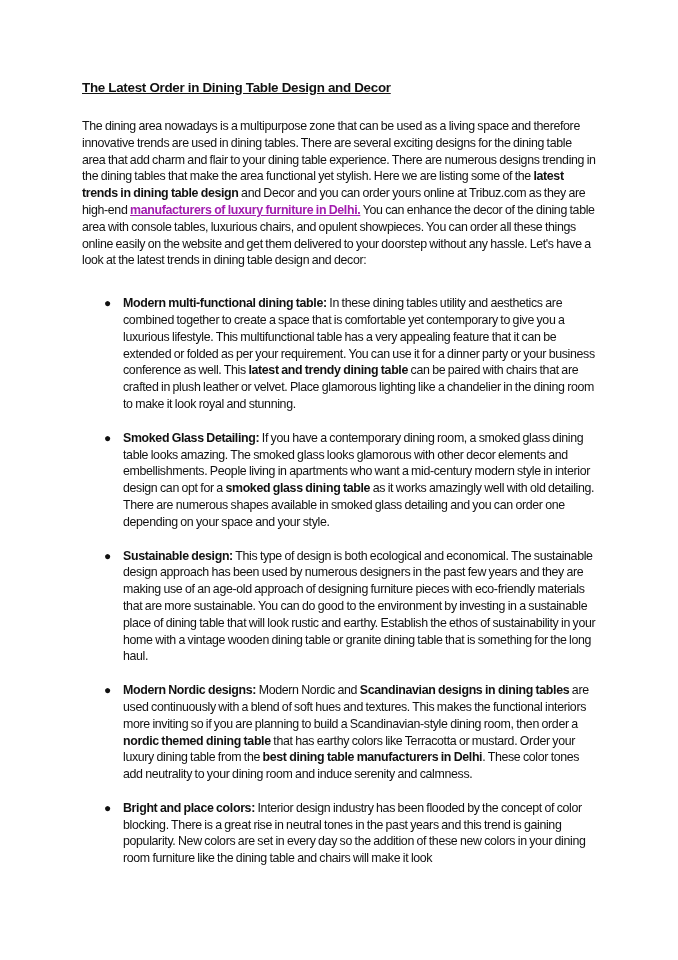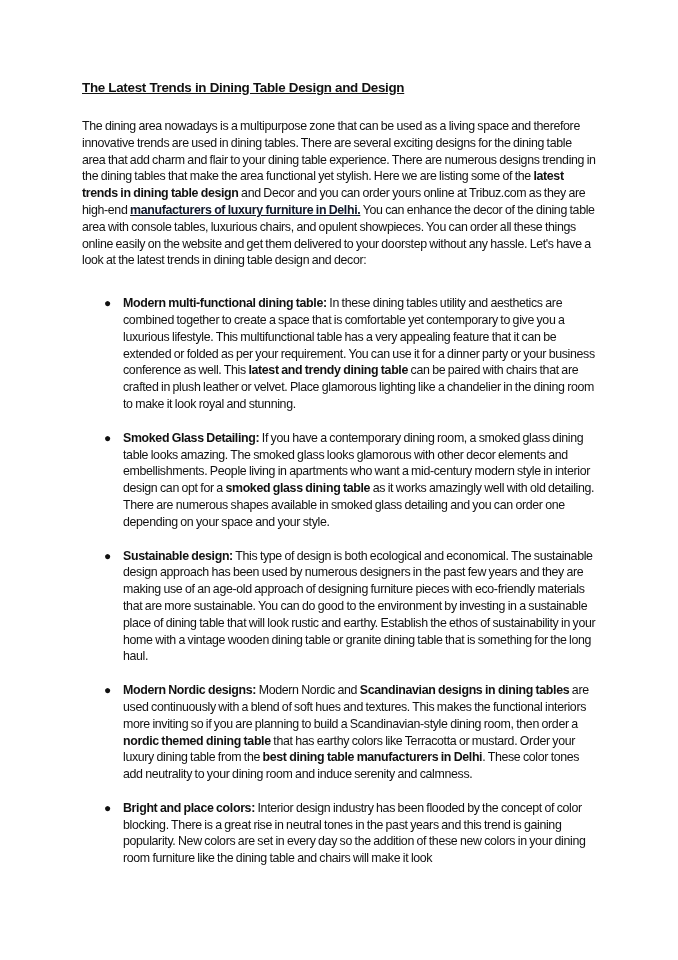--- a/index.html
+++ b/index.html
@@ -3,32 +3,32 @@
   <meta charset="utf-8">
   <style>
     html, body { margin: 0; padding: 0; background: #ffffff; }
     body { width: 678px; height: 960px; position: relative; overflow: hidden;
       font-family: "Liberation Sans", sans-serif; color: #111; }
     .page { position: absolute; left: 82px; top: 78px; width: 515px; }
     .title { font-size: 13.4px; font-weight: bold; text-decoration: underline;
       margin: 0 0 20px 0; letter-spacing: -0.3px; line-height: 20px; }
     .intro { font-size: 12.4px; line-height: 16.8px; margin: 0 0 26px 0;
       letter-spacing: -0.35px; word-spacing: -0.5px; }
-    a.link { color: #0f172a; font-weight: bold; }
+    a.link { color: #a21caf; font-weight: bold; }
     ul.trends { list-style: none; margin: 0; padding: 0; }
     li.trend { position: relative; padding-left: 41px; font-size: 12.4px; line-height: 16.8px;
       letter-spacing: -0.35px; word-spacing: -0.5px; margin-bottom: 17px; }
     li.trend .bullet { position: absolute; left: 22px; top: 0; font-size: 12px; }
     b { font-weight: bold; }
   </style>
 </head>
 <body>
 
 <div class="page">
-  <h1 class="title">The Latest Trends in Dining Table Design and Design</h1>
+  <h1 class="title">The Latest Order in Dining Table Design and Decor</h1>
 
   <p class="intro"><span>The dining area nowadays is a multipurpose zone that can be used as a living space and therefore innovative trends are used in dining tables. There are several exciting designs for the dining table area that add charm and flair to your dining table experience. There are numerous designs trending in the dining tables that make the area functional yet stylish. Here we are listing some of the </span><b>latest trends in dining table design</b><span> and Decor and you can order yours online at Tribuz.com as they are high-end </span><a class="link" href="#">manufacturers of luxury furniture in Delhi.</a><span> You can enhance the decor of the dining table area with console tables, luxurious chairs, and opulent showpieces. You can order all these things online easily on the website and get them delivered to your doorstep without any hassle. Let's have a look at the latest trends in dining table design and decor:</span></p>
 
   <ul class="trends">
     <li class="trend">
       <span class="bullet">●</span>
       <b>Modern multi-functional dining table:</b><span> In these dining tables utility and aesthetics are combined together to create a space that is comfortable yet contemporary to give you a luxurious lifestyle. This multifunctional table has a very appealing feature that it can be extended or folded as per your requirement. You can use it for a dinner party or your business conference as well. This </span><b>latest and trendy dining table</b><span> can be paired with chairs that are crafted in plush leather or velvet. Place glamorous lighting like a chandelier in the dining room to make it look royal and stunning.</span>
     </li>
     <li class="trend">
       <span class="bullet">●</span>

